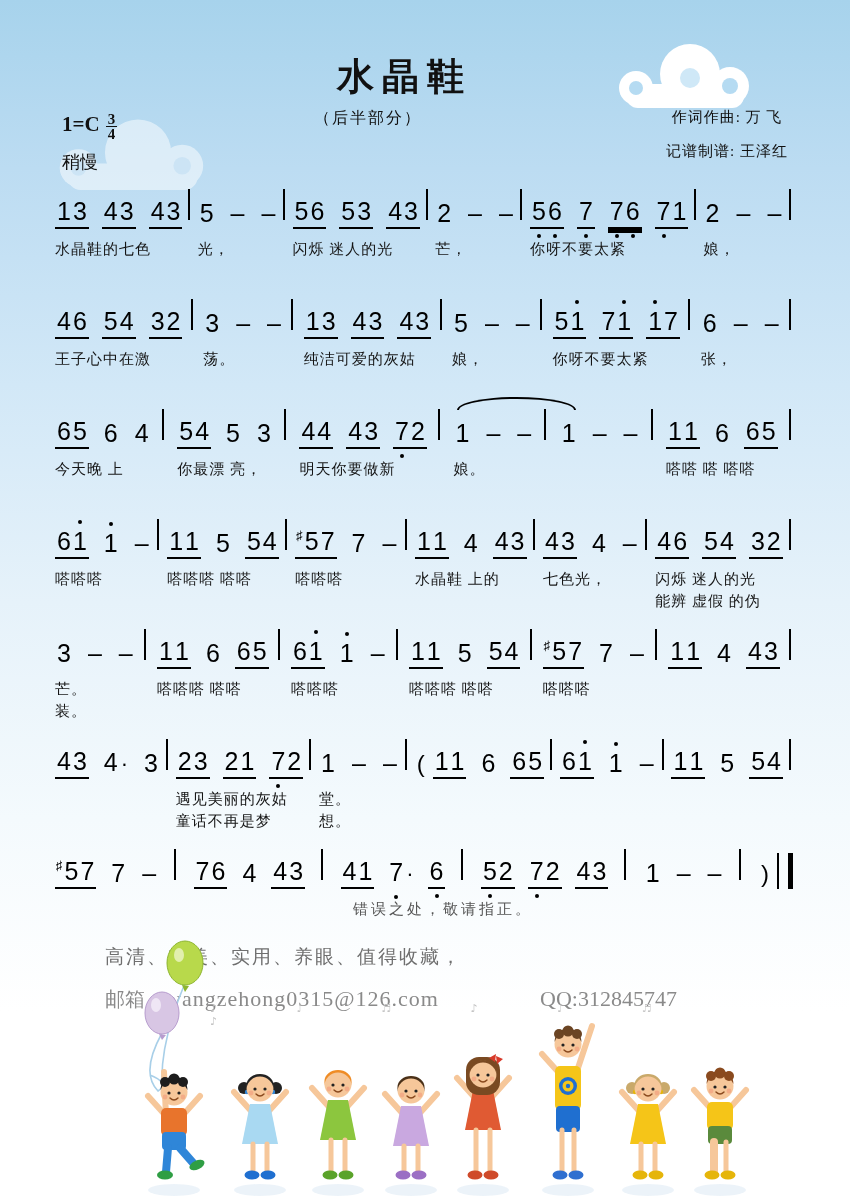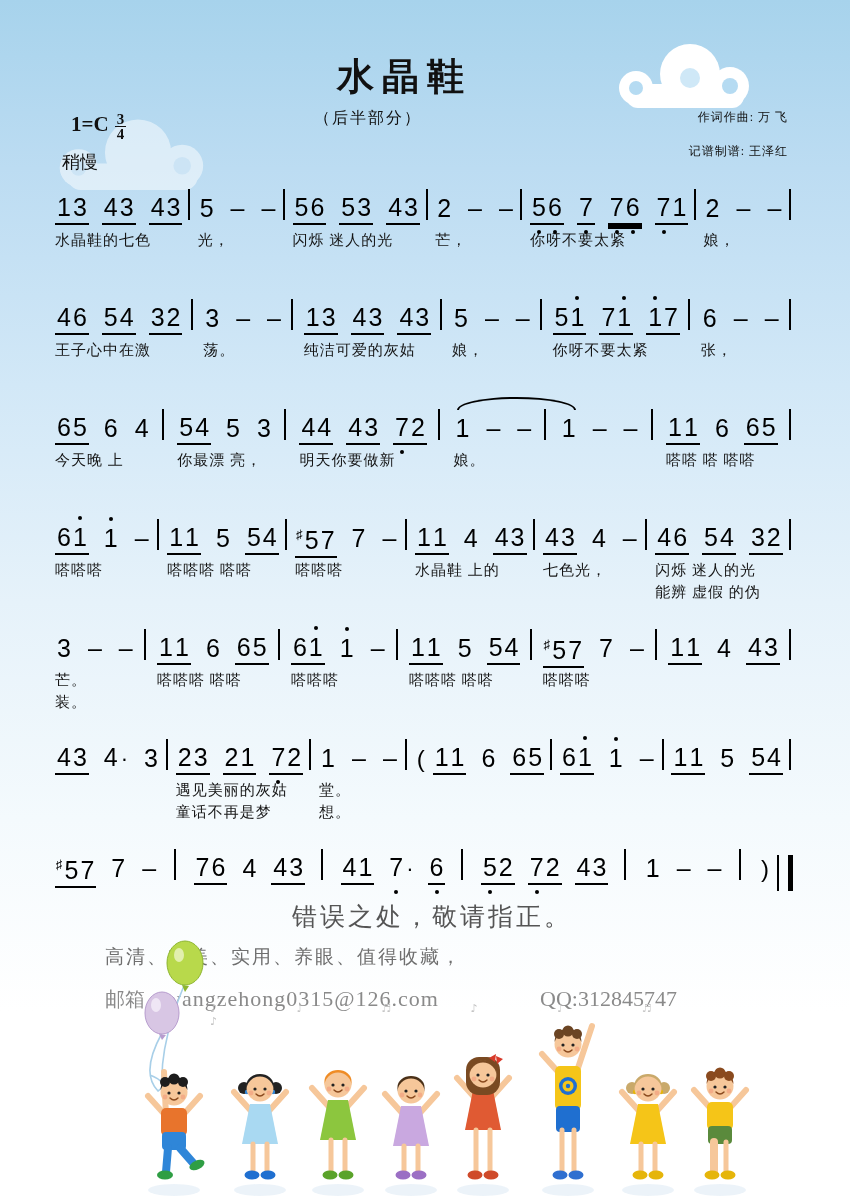--- a/index.html
+++ b/index.html
@@ -5,52 +5,52 @@
   html,body{margin:0;padding:0;}
   body{width:850px;height:1204px;overflow:hidden;position:relative;
        font-family:"Liberation Serif","DejaVu Serif",serif;color:#111;
        background:linear-gradient(180deg,#a7d3ec 0%,#bcdcf2 14%,#d2e8f7 32%,#e6f2fa 50%,#f4fafd 68%,#ffffff 84%,#ffffff 100%);}
   .cloud{position:absolute;}
   
   .title{position:absolute;top:52px;left:0;width:809px;text-align:center;
          font-size:37px;font-weight:bold;letter-spacing:8px;}
   .subtitle{position:absolute;top:108px;left:0;width:736px;text-align:center;
             font-size:16px;letter-spacing:2px;}
-  .credits{position:absolute;top:100px;right:62px;text-align:right;font-size:12px;line-height:34px;letter-spacing:1px;}
-  .keyblock{position:absolute;top:112px;left:62px;font-size:21px;font-weight:bold;margin-left:9px;}
+  .credits{position:absolute;top:100px;right:62px;text-align:center;font-size:15px;line-height:34px;letter-spacing:1px;}
+  .keyblock{position:absolute;top:112px;left:62px;font-size:21px;font-weight:bold;}
   .keyblock .frac{display:inline-block;vertical-align:middle;text-align:center;font-size:15px;line-height:14px;margin-left:6px;font-weight:bold;}
   .keyblock .frac .num{border-bottom:1.5px solid #111;padding:0 2px;}
   .keyblock .frac span{display:block;}
   .tempo{position:absolute;top:150px;left:62px;font-size:18px;}
   
   #score{position:absolute;top:180px;left:55px;width:742px;}
   .score-line{position:relative;display:flex;justify-content:space-between;align-items:flex-start;min-height:110px;}
   .measure{display:flex;flex-direction:column;}
-  .notes{display:flex;align-items:center;padding-top:9px;height:40px;}
+  .notes{display:flex;align-items:flex-end;padding-top:9px;height:40px;}
   .tok{display:inline-block;margin-right:13px;font-family:"Liberation Sans","DejaVu Sans",sans-serif;
        font-size:25px;line-height:27px;color:#000;white-space:nowrap;padding:0 1px 2px 1px;position:relative;}
   .tok:last-child{margin-right:4px;}
   .tok.u1{border-bottom:2px solid #000;}
   .tok.u2{border-bottom:2px solid #000;box-shadow:0 4px 0 0 #000;}
   .ch{position:relative;display:inline-block;margin:0 1px;}
   .ch.da::before{content:'';position:absolute;top:-8px;left:50%;transform:translateX(-50%);
                  width:4px;height:4px;border-radius:50%;background:#000;}
   .ch.db::after{content:'';position:absolute;bottom:-13px;left:50%;transform:translateX(-50%);
                 width:4px;height:4px;border-radius:50%;background:#000;}
   .sharp{font-size:13px;vertical-align:10px;margin-right:1px;}
   .aug{font-size:22px;margin-left:2px;}
   .paren{font-size:24px;margin-right:6px;}
   .barline{width:2px;height:31px;background:#000;margin:9px 6px 0 0;flex:none;}
   .finalbar{width:9px;height:36px;margin-top:7px;border-left:2px solid #000;border-right:5px solid #000;padding:0;}
-  .lyrics{}
+  .lyrics{margin-top:9px;}
   .lyric-row{font-size:15px;letter-spacing:1px;white-space:nowrap;line-height:22px;color:#151515;}
   .tie-arc{position:absolute;height:11px;border:2px solid #000;border-bottom:none;
            border-radius:50% 50% 0 0 / 100% 100% 0 0;}
   
-  .footnote{position:absolute;top:900px;left:61px;width:742px;text-align:center;font-size:25px;letter-spacing:3px;color:#555;}
+  .footnote{position:absolute;top:900px;left:72px;width:742px;text-align:center;font-size:15px;letter-spacing:3px;color:#555;}
   .promo-row1{position:absolute;top:944px;left:105px;width:690px;display:flex;justify-content:space-between;
               font-size:19px;letter-spacing:2px;color:#6f6f6f;}
   .promo-row2{position:absolute;top:986px;left:105px;width:690px;display:flex;color:#8a8a8a;font-size:20px;}
   .promo-row2 .email{flex:1;}
   .promo-row2 .latin{font-family:"Liberation Serif",serif;font-size:22px;letter-spacing:1px;}
   .promo-row2 .qq{width:255px;font-family:Liberation Serif, serif;font-size:22px;margin-left:48px;}
   .doodles{position:absolute;top:1002px;left:210px;width:480px;color:#c4c4c4;font-size:11px;letter-spacing:38px;
            font-family:"DejaVu Sans",sans-serif;}
   #deco{position:absolute;left:100px;top:933px;}
   #kids{position:absolute;left:108px;top:1010px;}

